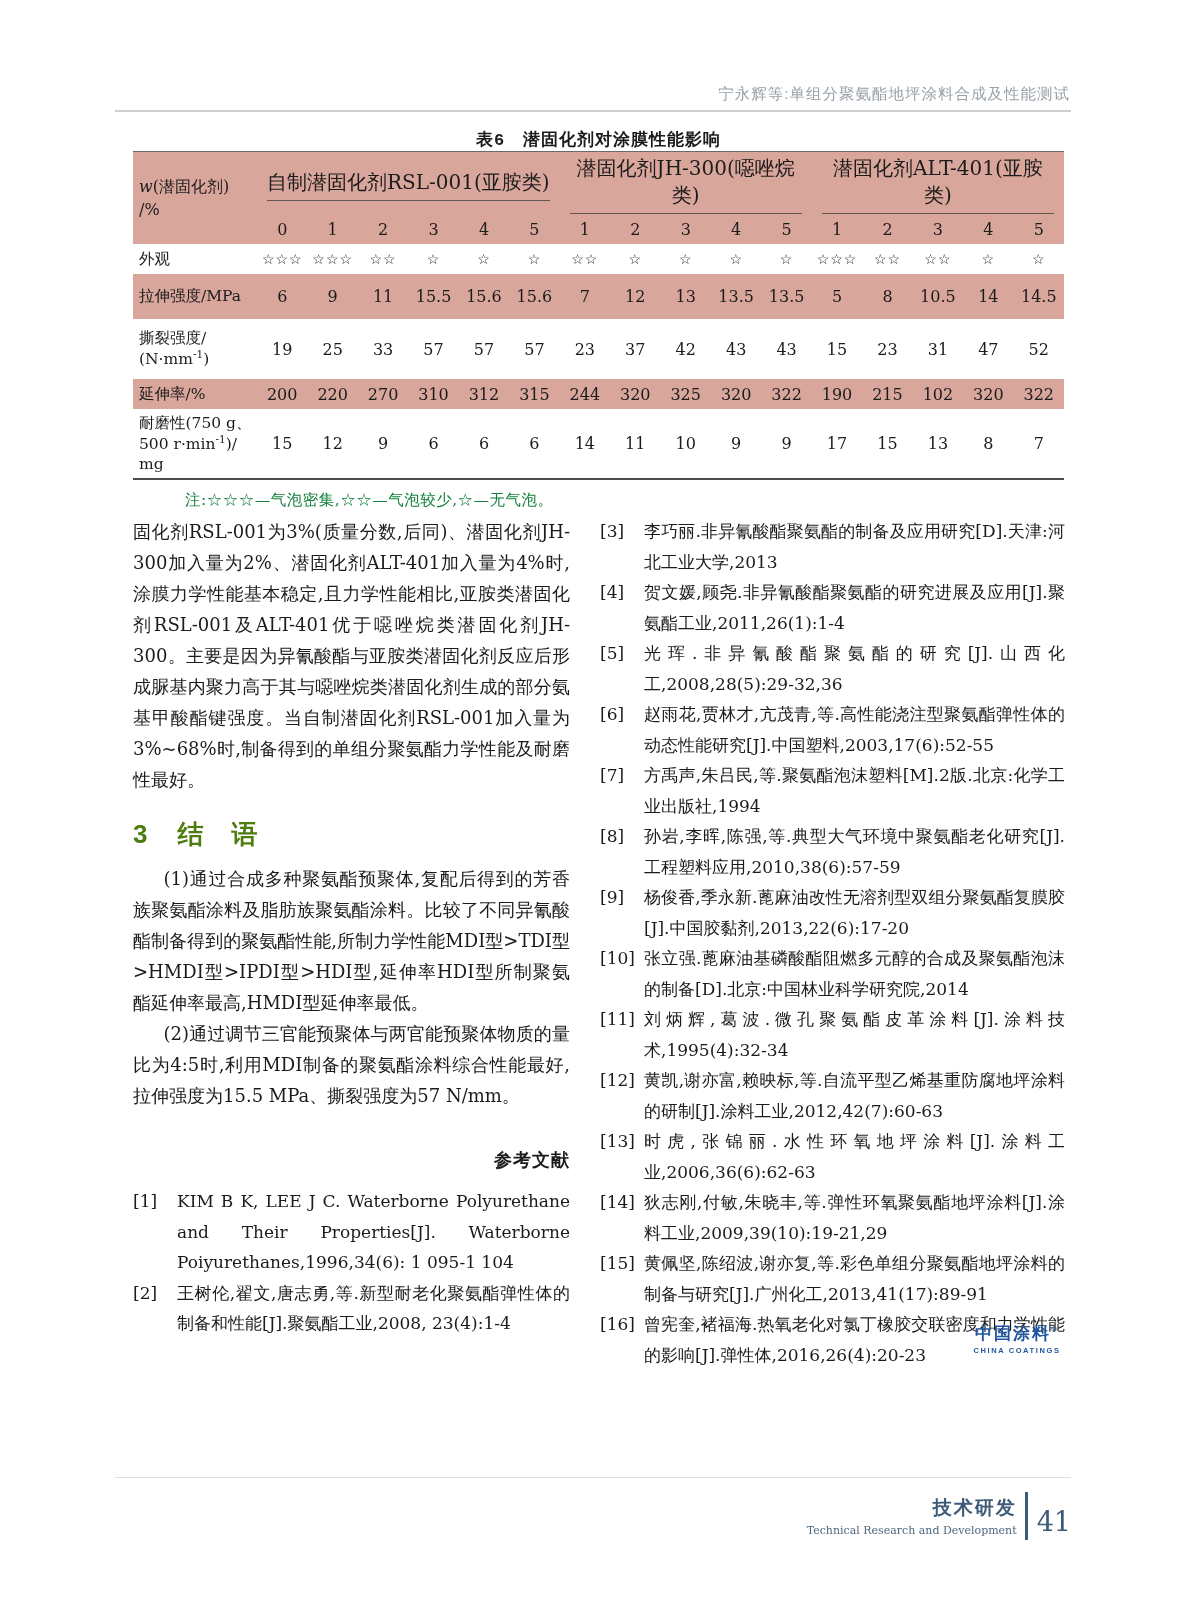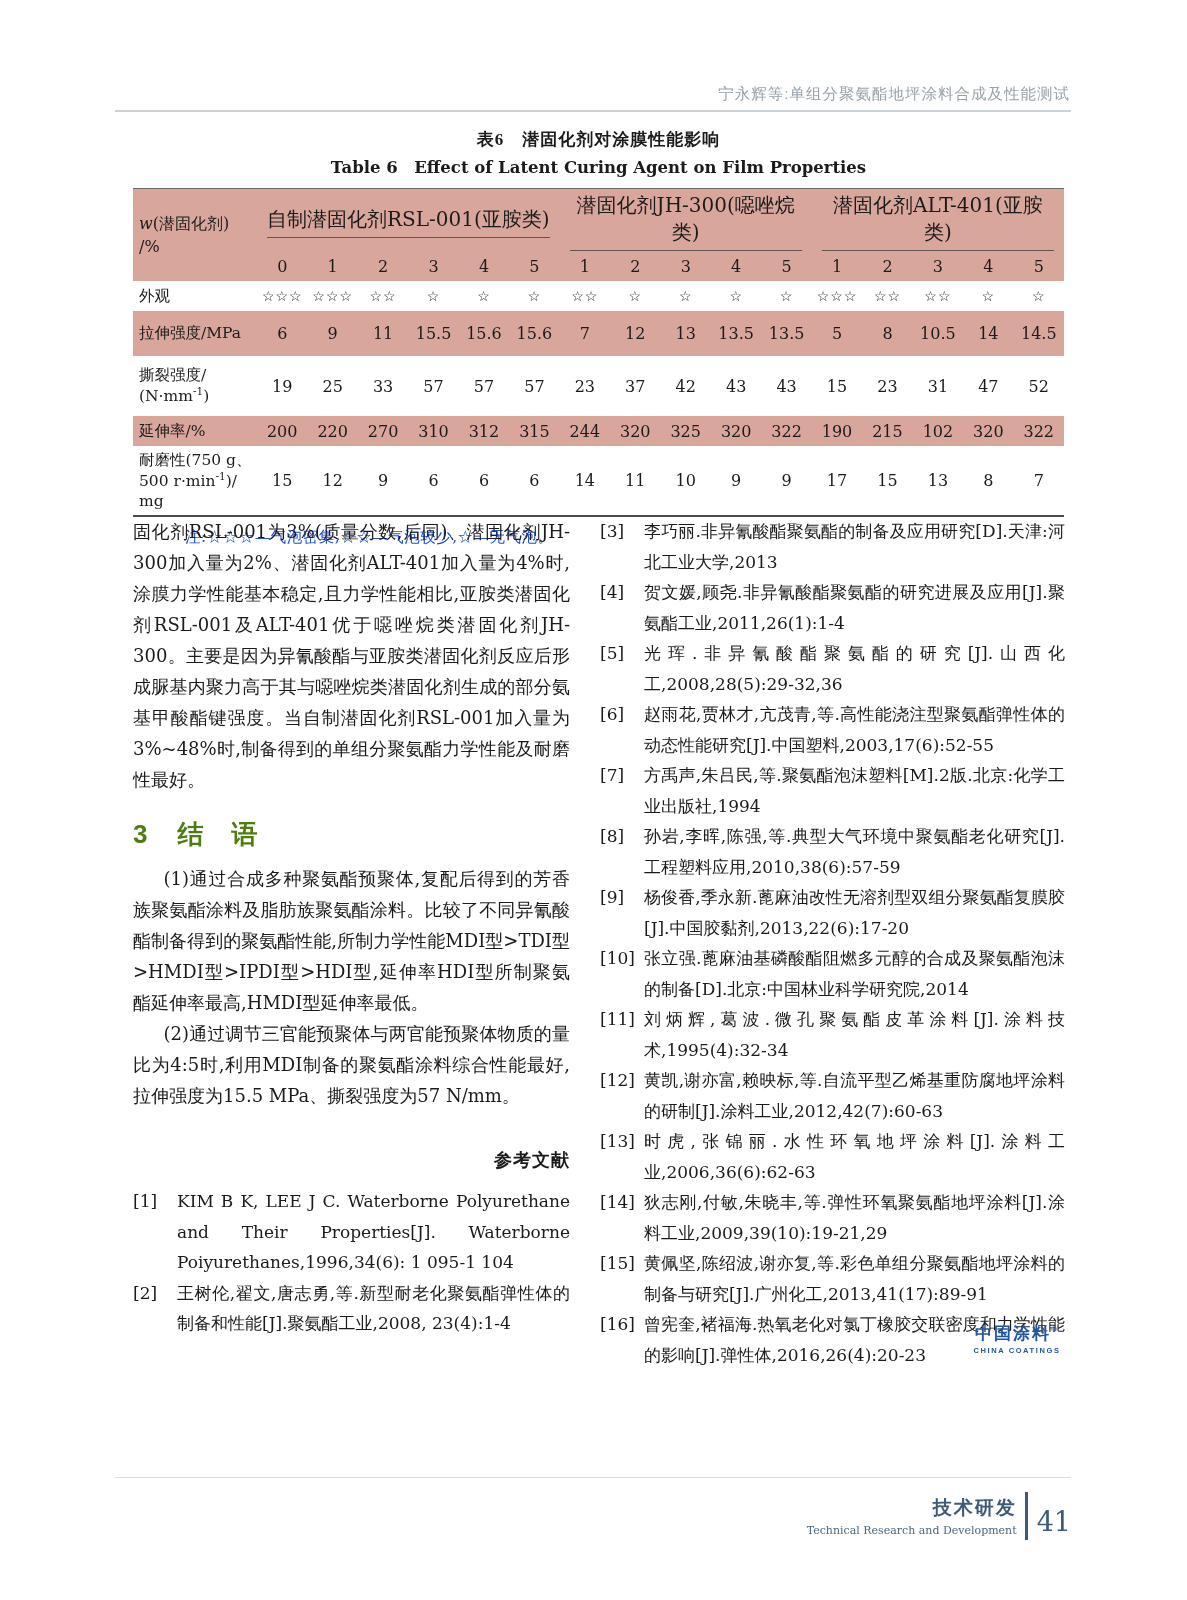--- a/index.html
+++ b/index.html
@@ -4,21 +4,21 @@
 <style>
   html,body{margin:0;padding:0;background:#9a9a9a;}
   .page{position:relative;width:1187px;height:1600px;background:#ffffff;margin:0 auto;overflow:hidden;
         font-family:"DejaVu Serif","Liberation Serif",serif;color:#1b1b1b;}
   
   .running-head{position:absolute;top:84px;right:117px;font-family:"Liberation Sans",sans-serif;
         font-size:15.5px;color:#99a1a8;letter-spacing:1px;}
   .head-rule{position:absolute;top:110px;left:115px;right:116px;height:2px;background:#ccd1d5;}
   
   .table-wrap{position:absolute;top:128px;left:133px;width:931px;}
-  .tbl-title-zh{text-align:center;font-family:Liberation Serif, serif;font-weight:bold;
+  .tbl-title-zh{text-align:center;font-family:Liberation Mono, monospace;font-weight:bold;
         font-size:17px;letter-spacing:1px;}
   .tbl-title-en{text-align:center;font-weight:bold;font-size:16.5px;margin-top:6px;margin-bottom:9px;}
   table.props{width:100%;border-collapse:collapse;table-layout:fixed;font-size:16px;}
   table.props col.lab{width:124px;}
   table.props th,table.props td{padding:0;font-weight:normal;text-align:center;vertical-align:middle;}
   thead th{background:#d9a69c;}
   thead tr.groups{height:30px;}
   thead tr.doses{height:30px;}
   thead th.corner{text-align:left;padding-left:6px;font-size:16px;line-height:1.45;}
   .grp{border-bottom:1px solid #63554f;margin:0 10px;padding:3px 0 4px 0;font-size:20px;}
@@ -26,21 +26,21 @@
   tbody tr:nth-child(1){height:30px;}
   tbody tr:nth-child(2){height:45px;}
   tbody tr:nth-child(3){height:60px;}
   tbody tr:nth-child(4){height:30px;}
   tbody tr:nth-child(5){height:70px;}
   tbody tr.pink td{background:#d9a69c;}
   tbody tr:last-child td{border-bottom:2px solid #4c4c4c;}
   thead tr.groups th{border-top:1.5px solid #6a6a6a;}
   td.stars{font-size:14px;letter-spacing:1px;}
   sup{font-size:0.68em;}
-  .tbl-note{color:#1d4ed8;font-size:15.5px;margin:10px 0 0 52px;letter-spacing:0.5px;}
+  .tbl-note{color:#15803d;font-size:15.5px;margin:10px 0 0 52px;letter-spacing:0.5px;}
   
   .col{position:absolute;top:516px;text-align:justify;font-size:18px;line-height:31px;}
   .col-left{left:133px;width:437px;}
   .col-right{left:600px;width:465px;}
   .col p{margin:0;}
   .col p.ind{text-indent:1.7em;}
   .sec-heading{margin:22px 0 12px 0;font-family:"Liberation Sans",sans-serif;font-weight:bold;
         color:#4d7c0f;font-size:26px;line-height:34px;}
   .sec-heading .ht{margin-left:30px;letter-spacing:28px;}
   .refs-heading{text-align:right;font-family:"Liberation Sans",sans-serif;font-weight:bold;
@@ -66,21 +66,20 @@
 </head>
 <body>
 
 <div class="page">
 
   <div class="running-head">宁永辉等:单组分聚氨酯地坪涂料合成及性能测试</div>
   <div class="head-rule"></div>
 
   <div class="table-wrap">
     <div class="tbl-title-zh">表6　潜固化剂对涂膜性能影响</div>
-    <div class="tbl-title-en">Table 6　Effect of Latent Curing Agent on Film Properties</div>
     <table class="props">
       <colgroup id="tbl-cols">
           <col class="lab">
           <col>
           <col>
           <col>
           <col>
           <col>
           <col>
           <col>
@@ -237,21 +236,21 @@
             <td>13</td>
             <td>8</td>
             <td>7</td>
           </tr>
         </tbody>
     </table>
     <div class="tbl-note">注:☆☆☆—气泡密集,☆☆—气泡较少,☆—无气泡。</div>
   </div>
 
   <div class="col col-left">
-    <p>固化剂RSL-001为3%(质量分数,后同)、潜固化剂JH-300加入量为2%、潜固化剂ALT-401加入量为4%时,涂膜力学性能基本稳定,且力学性能相比,亚胺类潜固化剂RSL-001及ALT-401优于噁唑烷类潜固化剂JH-300。主要是因为异氰酸酯与亚胺类潜固化剂反应后形成脲基内聚力高于其与噁唑烷类潜固化剂生成的部分氨基甲酸酯键强度。当自制潜固化剂RSL-001加入量为3%~48%时,制备得到的单组分聚氨酯力学性能及耐磨性最好。</p>
+    <p>固化剂RSL-001为3%(质量分数,后同)、潜固化剂JH-300加入量为2%、潜固化剂ALT-401加入量为4%时,涂膜力学性能基本稳定,且力学性能相比,亚胺类潜固化剂RSL-001及ALT-401优于噁唑烷类潜固化剂JH-300。主要是因为异氰酸酯与亚胺类潜固化剂反应后形成脲基内聚力高于其与噁唑烷类潜固化剂生成的部分氨基甲酸酯键强度。当自制潜固化剂RSL-001加入量为3%~68%时,制备得到的单组分聚氨酯力学性能及耐磨性最好。</p>
     <div class="sec-heading">
       <span>3</span><span class="ht">结语</span>
     </div>
     <p class="ind">(1)通过合成多种聚氨酯预聚体,复配后得到的芳香族聚氨酯涂料及脂肪族聚氨酯涂料。比较了不同异氰酸酯制备得到的聚氨酯性能,所制力学性能MDI型&gt;TDI型&gt;HMDI型&gt;IPDI型&gt;HDI型,延伸率HDI型所制聚氨酯延伸率最高,HMDI型延伸率最低。</p>
     <p class="ind">(2)通过调节三官能预聚体与两官能预聚体物质的量比为4:5时,利用MDI制备的聚氨酯涂料综合性能最好,拉伸强度为15.5 MPa、撕裂强度为57 N/mm。</p>
     <div class="refs-heading">参考文献</div>
     <ol class="refs" id="refs-left">
         <li><span class="ref-num">[1]</span><span>KIM B K, LEE J C. Waterborne Polyurethane and Their Properties[J]. Waterborne Poiyurethanes,1996,34(6): 1 095-1 104</span></li>
         <li><span class="ref-num">[2]</span><span>王树伦,翟文,唐志勇,等.新型耐老化聚氨酯弹性体的制备和性能[J].聚氨酯工业,2008, 23(4):1-4</span></li>
       </ol>

